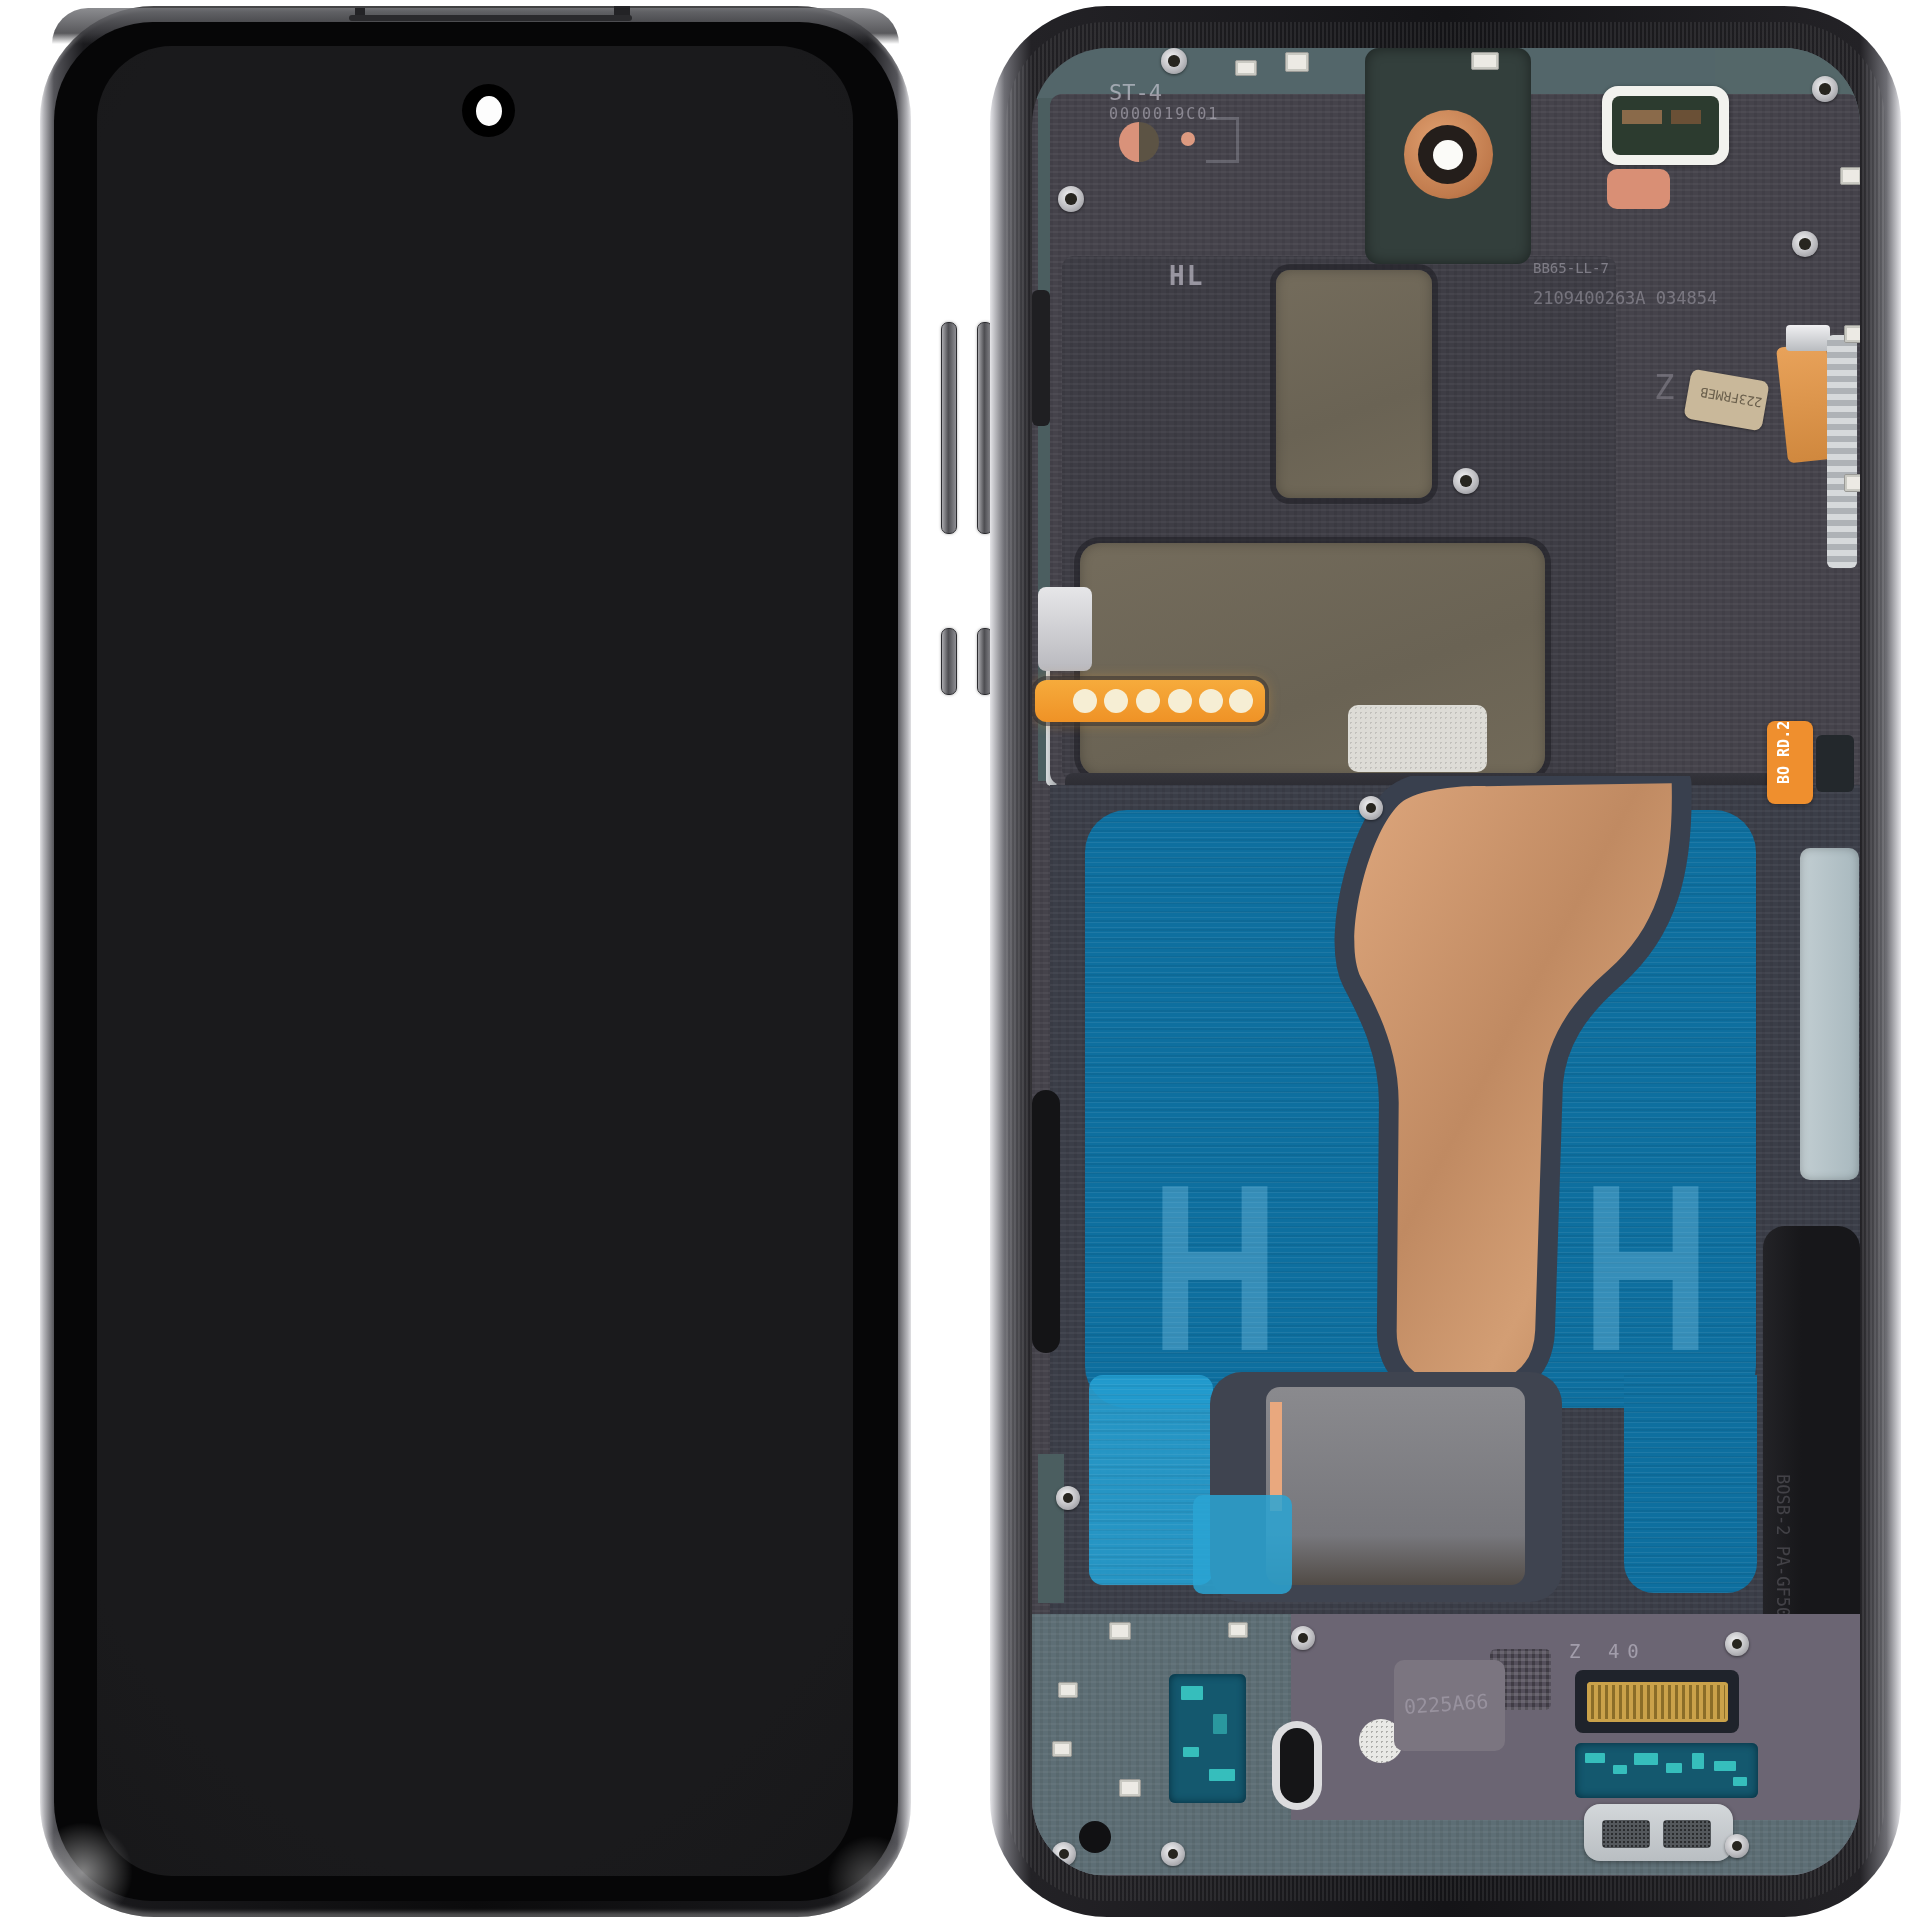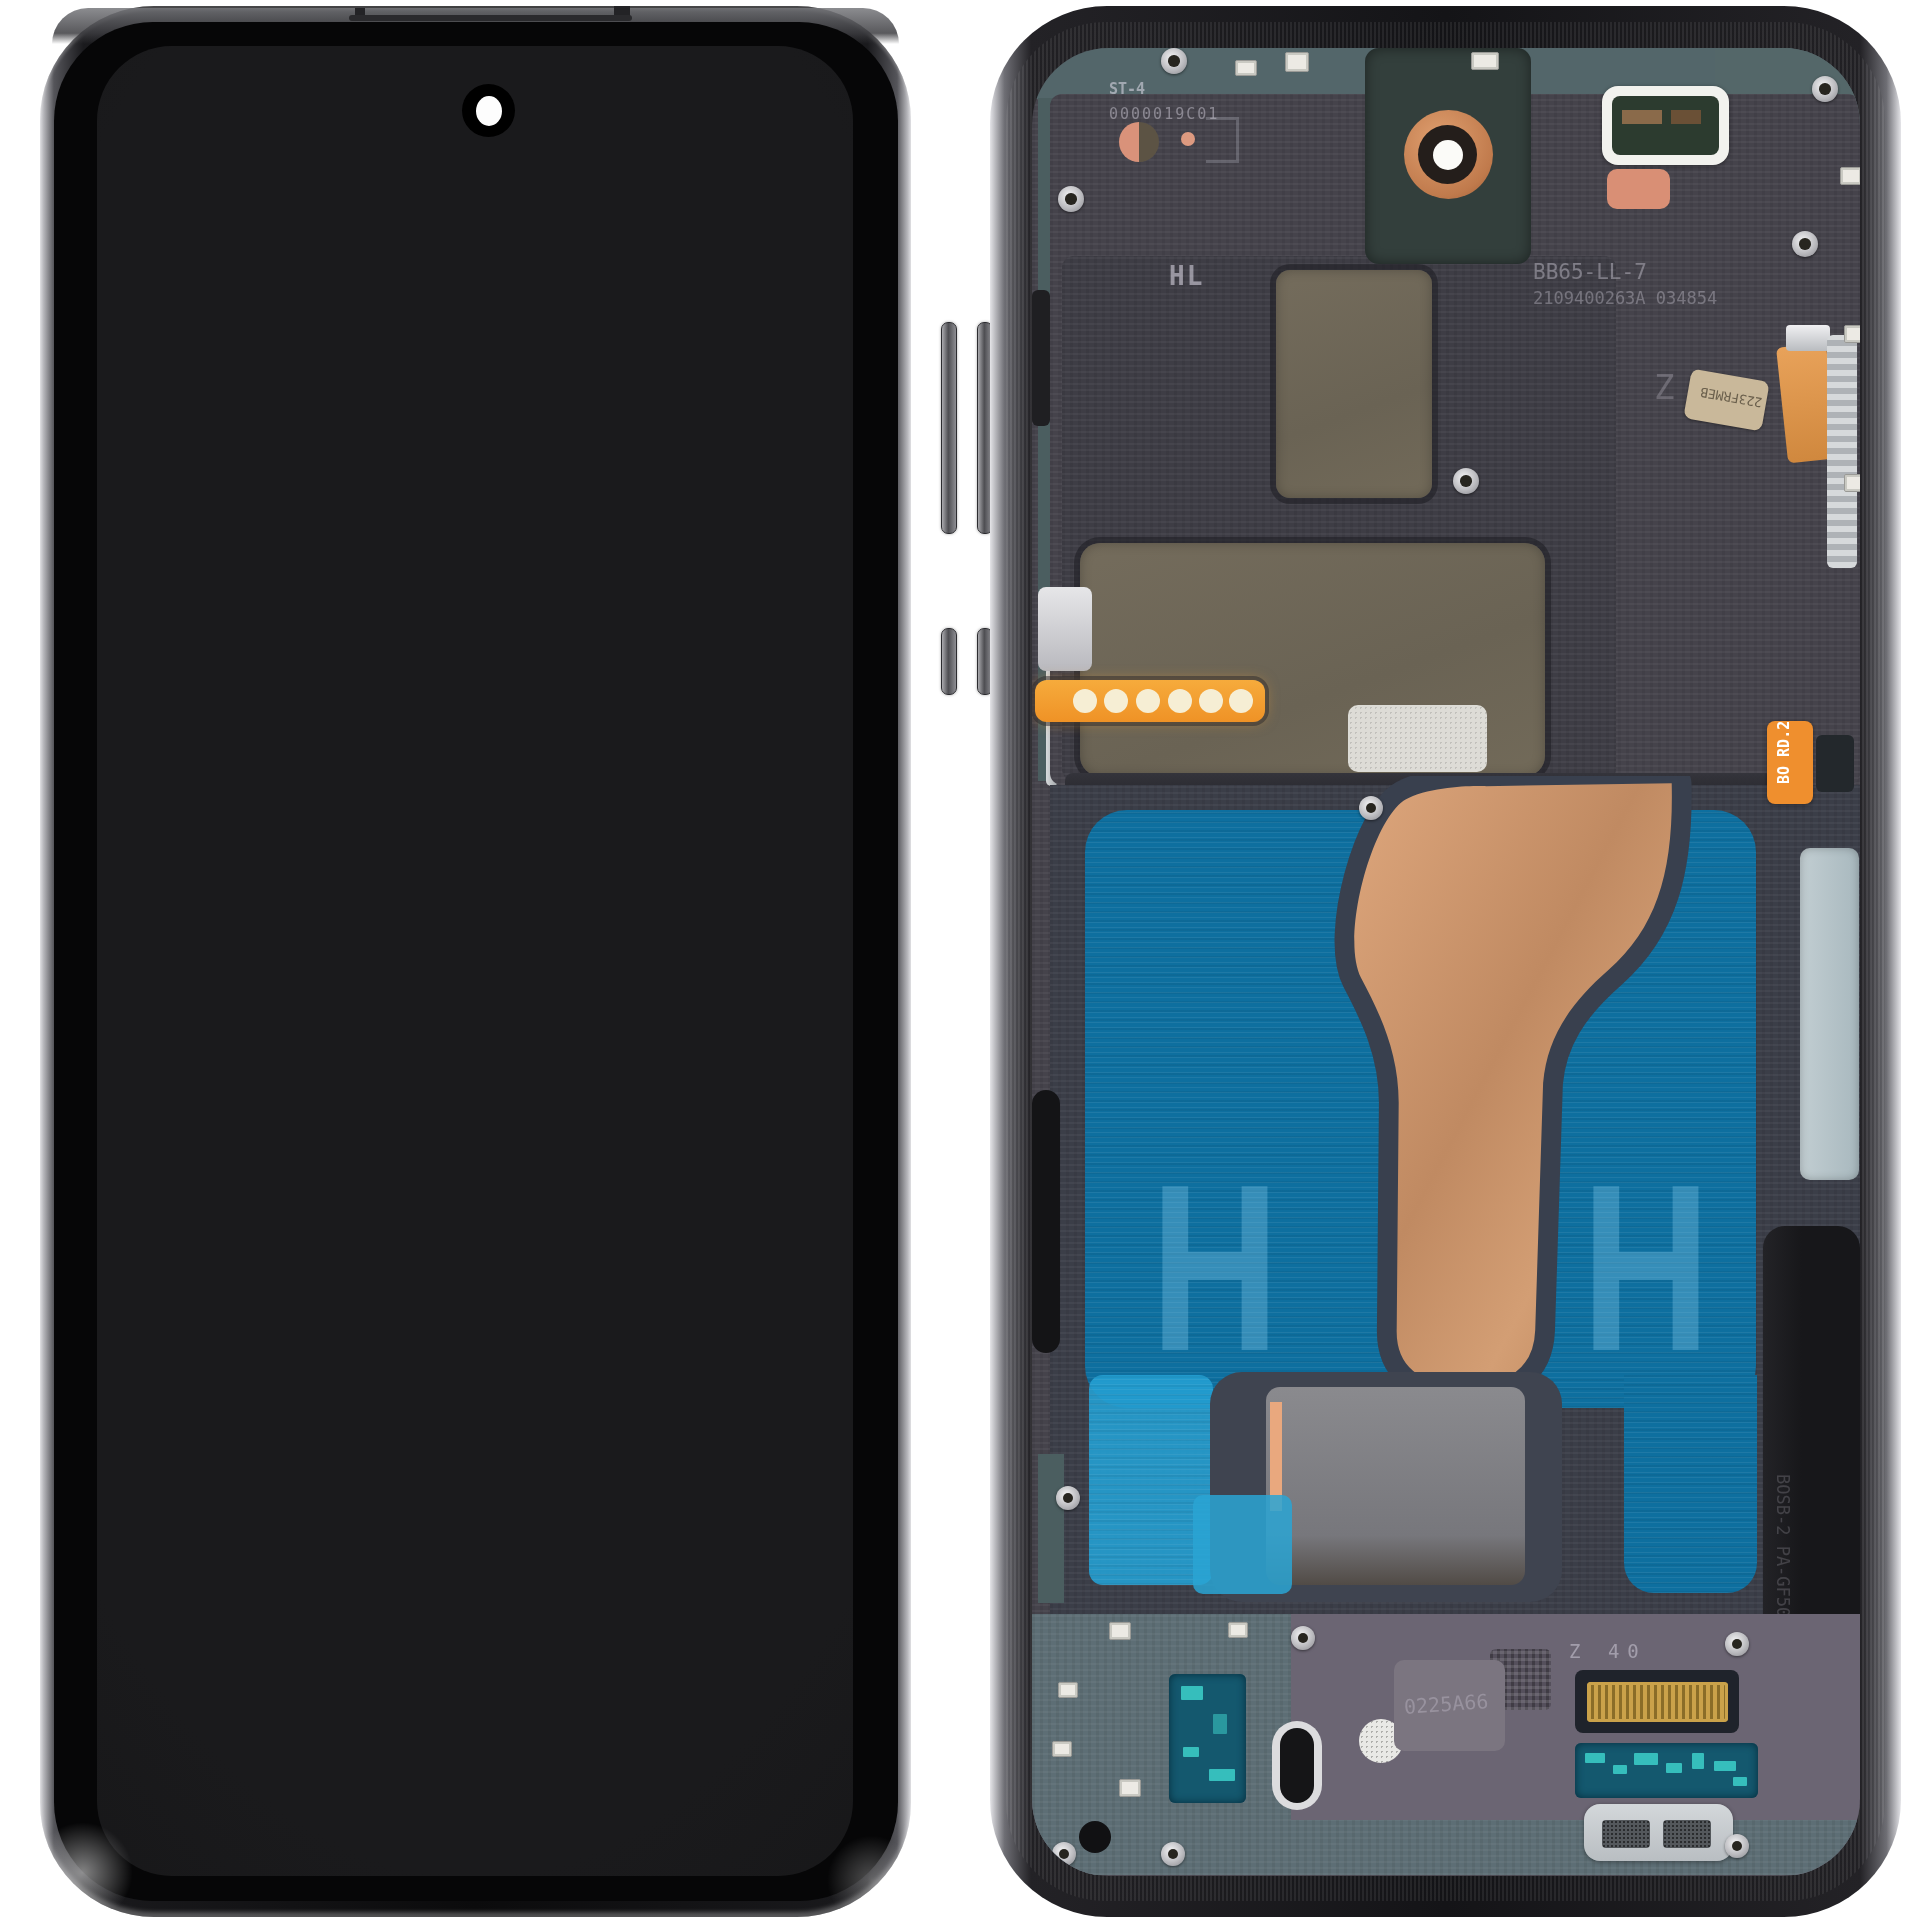--- a/index.html
+++ b/index.html
@@ -73,28 +73,28 @@
 
     <div class="abs" style="left:0;top:0;width:828px;height:51px;background:#53666a;"></div>
     <div class="abs" style="left:683px;top:0;width:145px;height:569px;background:#546769;"></div>
     <div class="abs" style="left:6px;top:50px;width:28px;height:683px;background:#4b5e60;"></div>
     <div class="abs" style="left:0;top:242px;width:18px;height:136px;background:#1f1f22;border-radius:6px;"></div>
     <div class="abs" style="left:14px;top:619px;width:12px;height:119px;background:linear-gradient(90deg,#d7dadc,#9ea2a5);border-radius:5px;"></div>
 
     <div class="abs fab" style="left:18px;top:46px;width:810px;height:691px;background-color:#45434b;border-radius:12px;"></div>
     <div class="abs fab" style="left:30px;top:208px;width:554px;height:525px;background-color:#3e3d45;border-radius:12px;"></div>
 
-    <div class="abs etch" style="left:77px;top:32px;font-size:15px;font-weight:bold;">ST-4</div>
+    <div class="abs etch" style="left:77px;top:32px;font-size:22px;font-weight:normal;">ST-4</div>
     <div class="abs etch dots" style="left:77px;top:57px;font-size:15px;opacity:.8;">0000019C01</div>
     <div class="abs" style="left:87px;top:74px;width:40px;height:40px;border-radius:50%;background:linear-gradient(90deg,#d9927a 50%,#5c5344 50%);"></div>
     <div class="abs" style="left:149px;top:84px;width:14px;height:14px;border-radius:50%;background:#dd9a80;"></div>
     <div class="abs" style="left:174px;top:69px;width:30px;height:40px;border:3px solid rgba(200,200,210,.25);border-left:none;"></div>
     <div class="abs etch" style="left:137px;top:213px;font-size:26px;font-weight:bold;letter-spacing:2px;">HL</div>
 
-    <div class="abs etch" style="left:501px;top:212px;font-size:21px;opacity:.7;">BB65-LL-7</div>
+    <div class="abs etch" style="left:501px;top:212px;font-size:14px;opacity:.7;">BB65-LL-7</div>
     <div class="abs etch" style="left:501px;top:240px;font-size:17px;opacity:.6;">2109400263A 034854</div>
     <div class="abs etch" style="left:622px;top:319px;font-size:34px;opacity:.45;">Z</div>
 
     <div class="abs" style="left:333px;top:0;width:166px;height:216px;background:#333f3c;border-radius:14px;box-shadow:inset 0 0 14px rgba(0,0,0,.45);">
       <div class="abs" style="left:39px;top:62px;width:89px;height:89px;border-radius:50%;background:radial-gradient(circle at 40% 35%,#e0a070,#c07a4c 70%,#9c5c36);"></div>
       <div class="abs" style="left:53px;top:77px;width:59px;height:59px;border-radius:50%;background:#241e1b;"></div>
       <div class="abs" style="left:68px;top:92px;width:30px;height:30px;border-radius:50%;background:#fbfbf8;"></div>
     </div>
 
     <div class="abs" style="left:570px;top:38px;width:127px;height:79px;background:#f2f2ee;border-radius:16px;box-shadow:0 1px 4px rgba(0,0,0,.4);">

